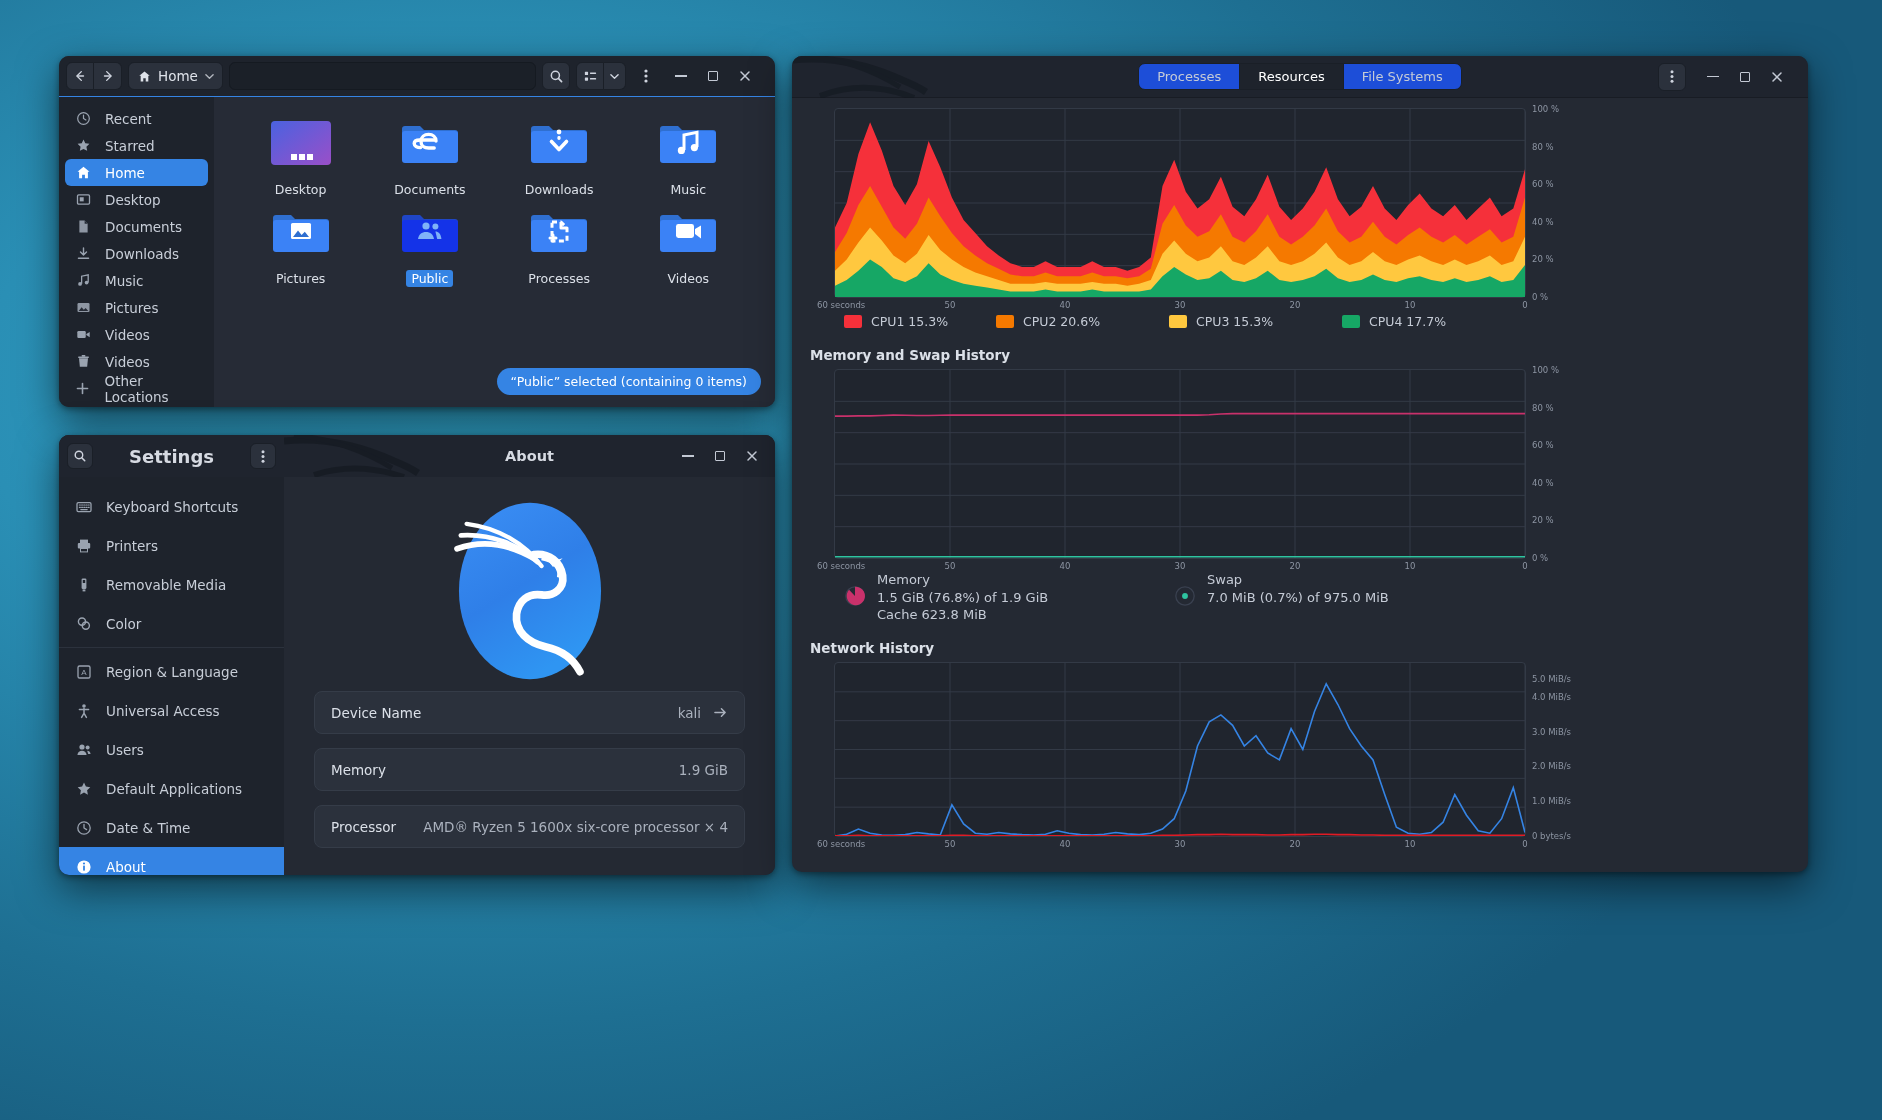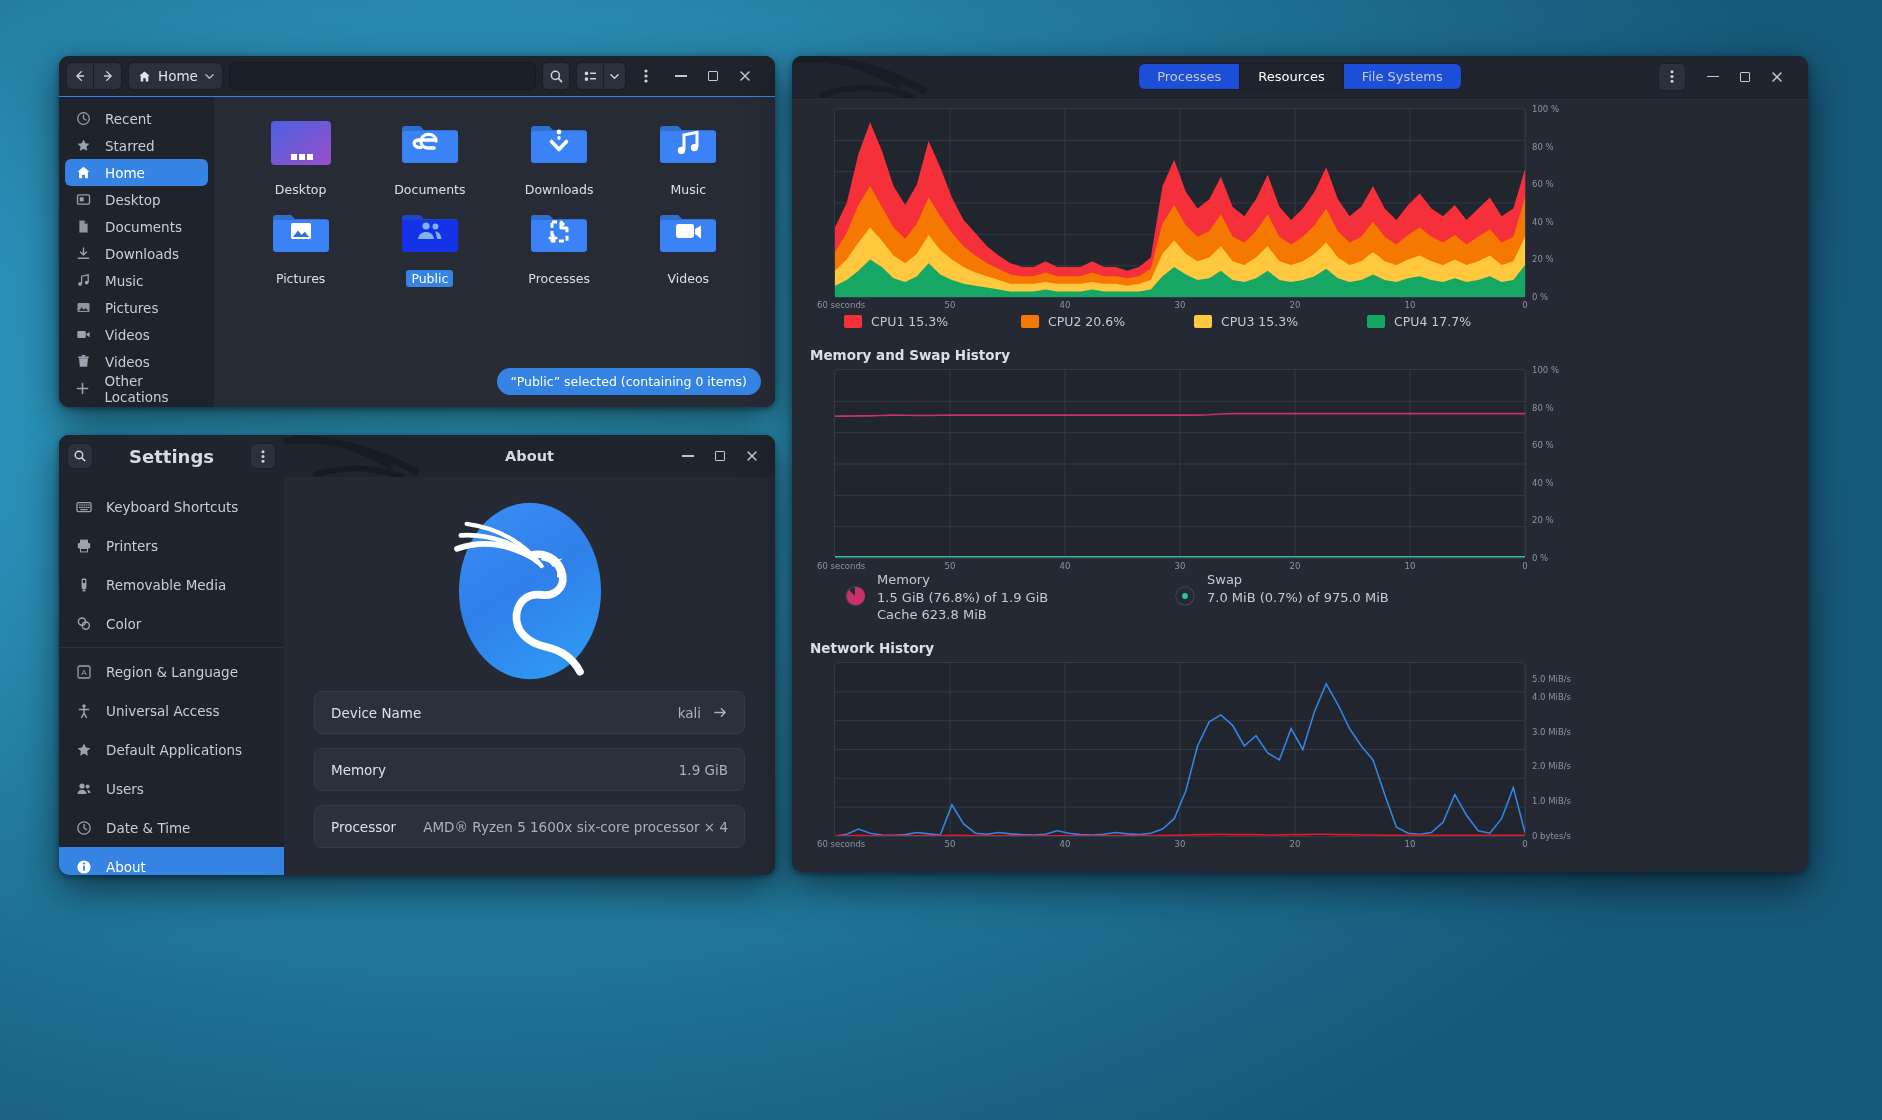--- a/index.html
+++ b/index.html
@@ -452,35 +452,35 @@
             <svg width="16" height="16" viewBox="0 0 16 16">
               <circle cx="8" cy="3" r="1.8" fill="currentColor"></circle>
               <path d="M8 5.2v5M3.4 6.6h9.2M5.6 14.4 8 10.2l2.4 4.2" stroke="currentColor" stroke-width="1.5" fill="none" stroke-linecap="round"></path>
             </svg>
           </span>
           <span>Universal Access</span>
         </div>
         <div class="set-item">
           <span class="set-ico">
             <svg width="16" height="16" viewBox="0 0 16 16">
-              <path d="M8 1.6l1.9 4 4.4.6-3.2 3.1.8 4.4L8 11.6l-3.9 2.1.8-4.4L1.7 6.2l4.4-.6z" fill="currentColor"></path>
-            </svg>
-          </span>
-          <span>Default Applications</span>
-        </div>
-        <div class="set-item">
-          <span class="set-ico">
-            <svg width="16" height="16" viewBox="0 0 16 16">
               <circle cx="6" cy="5" r="2.6" fill="currentColor"></circle>
               <circle cx="11.6" cy="5.4" r="2" fill="currentColor"></circle>
               <path d="M1.4 13c.4-2.8 2.3-4.2 4.6-4.2S10.2 10.2 10.6 13z" fill="currentColor"></path>
               <path d="M11.2 8.8c1.8 0 3 1.2 3.4 3.2h-2.4" fill="currentColor"></path>
             </svg>
           </span>
           <span>Users</span>
+        </div>
+        <div class="set-item">
+          <span class="set-ico">
+            <svg width="16" height="16" viewBox="0 0 16 16">
+              <path d="M8 1.6l1.9 4 4.4.6-3.2 3.1.8 4.4L8 11.6l-3.9 2.1.8-4.4L1.7 6.2l4.4-.6z" fill="currentColor"></path>
+            </svg>
+          </span>
+          <span>Default Applications</span>
         </div>
         <div class="set-item">
           <span class="set-ico">
             <svg width="16" height="16" viewBox="0 0 16 16">
               <circle cx="8" cy="8" r="6.2" fill="none" stroke="currentColor" stroke-width="1.3"></circle>
               <path d="M8 4.3V8l2.6 1.6" fill="none" stroke="currentColor" stroke-width="1.3" stroke-linecap="round"></path>
             </svg>
           </span>
           <span>Date &amp; Time</span>
         </div>
@@ -635,21 +635,21 @@
         <span class="xlab" style="left: 575px;">10</span>
         <span class="xlab" style="left: 690px;">0</span>
         <svg width="690" height="188" style="position: absolute; left: 0px; top: 0px;">
           <path d="M0 188 L0.0 118.4 L11.7 94.0 L23.4 45.1 L35.1 13.2 L46.8 41.4 L58.5 77.1 L70.2 95.9 L81.9 75.2 L93.6 32.0 L105.3 58.3 L116.9 88.4 L128.6 110.9 L140.3 124.1 L152.0 137.2 L163.7 146.6 L175.4 154.2 L187.1 157.9 L198.8 157.9 L210.5 152.3 L222.2 157.9 L233.9 157.9 L245.6 157.9 L257.3 152.3 L269.0 157.9 L280.7 157.9 L292.4 161.7 L304.1 157.9 L315.8 148.5 L327.5 77.1 L339.2 50.8 L350.8 82.7 L362.5 99.6 L374.2 90.2 L385.9 67.7 L397.6 97.8 L409.3 107.2 L421.0 90.2 L432.7 65.8 L444.4 97.8 L456.1 110.9 L467.8 99.6 L479.5 82.7 L491.2 58.3 L502.9 90.2 L514.6 107.2 L526.3 97.8 L538.0 77.1 L549.7 99.6 L561.4 110.9 L573.1 95.9 L584.7 84.6 L596.4 99.6 L608.1 107.2 L619.8 95.9 L631.5 110.9 L643.2 99.6 L654.9 88.4 L666.6 107.2 L678.3 99.6 L690.0 60.2 L690 188 Z" fill="#f5303a"></path>
           <path d="M0 188 L0.0 142.9 L11.7 124.1 L23.4 95.9 L35.1 77.1 L46.8 97.8 L58.5 118.4 L70.2 129.7 L81.9 114.7 L93.6 88.4 L105.3 107.2 L116.9 124.1 L128.6 137.2 L140.3 146.6 L152.0 154.2 L163.7 159.8 L175.4 165.4 L187.1 167.3 L198.8 167.3 L210.5 163.6 L222.2 167.3 L233.9 167.3 L245.6 167.3 L257.3 163.6 L269.0 167.3 L280.7 167.3 L292.4 169.2 L304.1 167.3 L315.8 159.8 L327.5 114.7 L339.2 95.9 L350.8 116.6 L362.5 127.8 L374.2 122.2 L385.9 105.3 L397.6 127.8 L409.3 133.5 L421.0 122.2 L432.7 105.3 L444.4 127.8 L456.1 135.4 L467.8 127.8 L479.5 116.6 L491.2 99.6 L502.9 122.2 L514.6 133.5 L526.3 127.8 L538.0 112.8 L549.7 127.8 L561.4 135.4 L573.1 126.0 L584.7 118.4 L596.4 127.8 L608.1 133.5 L619.8 126.0 L631.5 135.4 L643.2 127.8 L654.9 120.3 L666.6 133.5 L678.3 127.8 L690.0 88.4 L690 188 Z" fill="#f57900"></path>
           <path d="M0 188 L0.0 161.7 L11.7 150.4 L23.4 133.5 L35.1 118.4 L46.8 131.6 L58.5 146.6 L70.2 154.2 L81.9 144.8 L93.6 126.0 L105.3 141.0 L116.9 150.4 L128.6 157.9 L140.3 163.6 L152.0 167.3 L163.7 171.1 L175.4 174.8 L187.1 174.8 L198.8 174.8 L210.5 173.0 L222.2 174.8 L233.9 174.8 L245.6 174.8 L257.3 173.0 L269.0 174.8 L280.7 174.8 L292.4 176.7 L304.1 174.8 L315.8 171.1 L327.5 144.8 L339.2 131.6 L350.8 144.8 L362.5 152.3 L374.2 148.5 L385.9 137.2 L397.6 152.3 L409.3 156.0 L421.0 148.5 L432.7 137.2 L444.4 152.3 L456.1 156.0 L467.8 152.3 L479.5 144.8 L491.2 133.5 L502.9 148.5 L514.6 156.0 L526.3 152.3 L538.0 142.9 L549.7 152.3 L561.4 156.0 L573.1 150.4 L584.7 146.6 L596.4 152.3 L608.1 156.0 L619.8 150.4 L631.5 156.0 L643.2 152.3 L654.9 146.6 L666.6 156.0 L678.3 152.3 L690.0 127.8 L690 188 Z" fill="#ffc83f"></path>
           <path d="M0 188 L0.0 176.7 L11.7 171.1 L23.4 161.7 L35.1 150.4 L46.8 157.9 L58.5 169.2 L70.2 173.0 L81.9 167.3 L93.6 154.2 L105.3 165.4 L116.9 171.1 L128.6 174.8 L140.3 176.7 L152.0 178.6 L163.7 180.5 L175.4 182.4 L187.1 182.4 L198.8 182.4 L210.5 180.5 L222.2 182.4 L233.9 182.4 L245.6 182.4 L257.3 180.5 L269.0 182.4 L280.7 182.4 L292.4 182.4 L304.1 182.4 L315.8 180.5 L327.5 167.3 L339.2 157.9 L350.8 165.4 L362.5 171.1 L374.2 169.2 L385.9 161.7 L397.6 171.1 L409.3 173.0 L421.0 169.2 L432.7 161.7 L444.4 171.1 L456.1 173.0 L467.8 171.1 L479.5 167.3 L491.2 159.8 L502.9 169.2 L514.6 173.0 L526.3 171.1 L538.0 165.4 L549.7 171.1 L561.4 173.0 L573.1 169.2 L584.7 167.3 L596.4 171.1 L608.1 173.0 L619.8 169.2 L631.5 173.0 L643.2 171.1 L654.9 167.3 L666.6 173.0 L678.3 171.1 L690.0 156.0 L690 188 Z" fill="#16a765"></path>
         </svg>
       </div>
     <div class="legend" id="cpu-legend" style="margin-left:38px">
-        <div class="lg" style="width:177px">
+        <div class="lg" style="width:152px">
           <span class="swatch" style="background:#f5303a"></span>
           <span>CPU1 15.3%</span>
         </div>
         <div class="lg" style="width:173px">
           <span class="swatch" style="background:#f57900"></span>
           <span>CPU2 20.6%</span>
         </div>
         <div class="lg" style="width:173px">
           <span class="swatch" style="background:#ffc83f"></span>
           <span>CPU3 15.3%</span>

